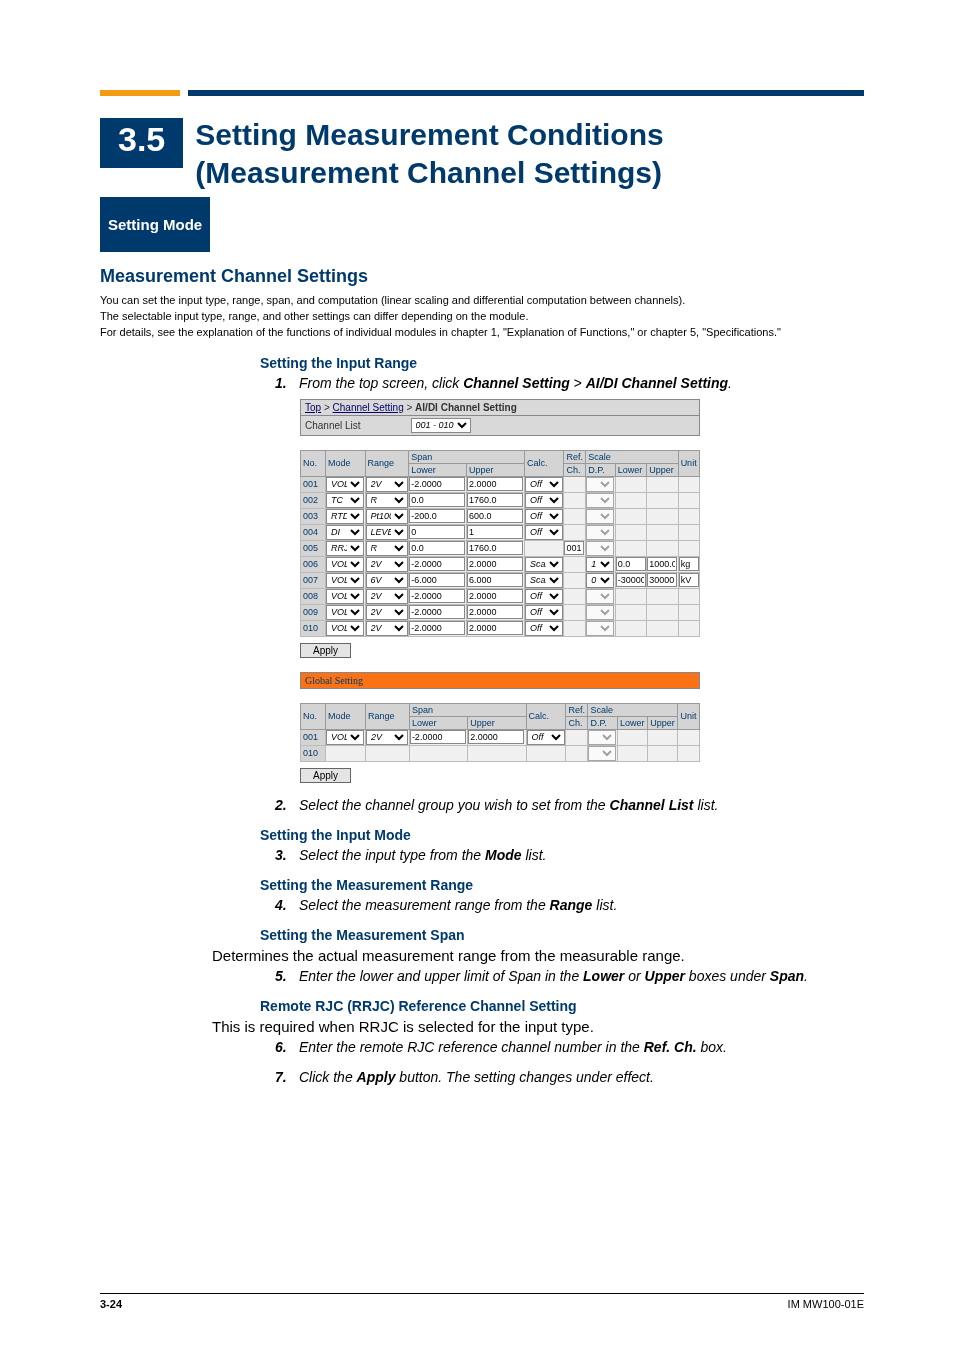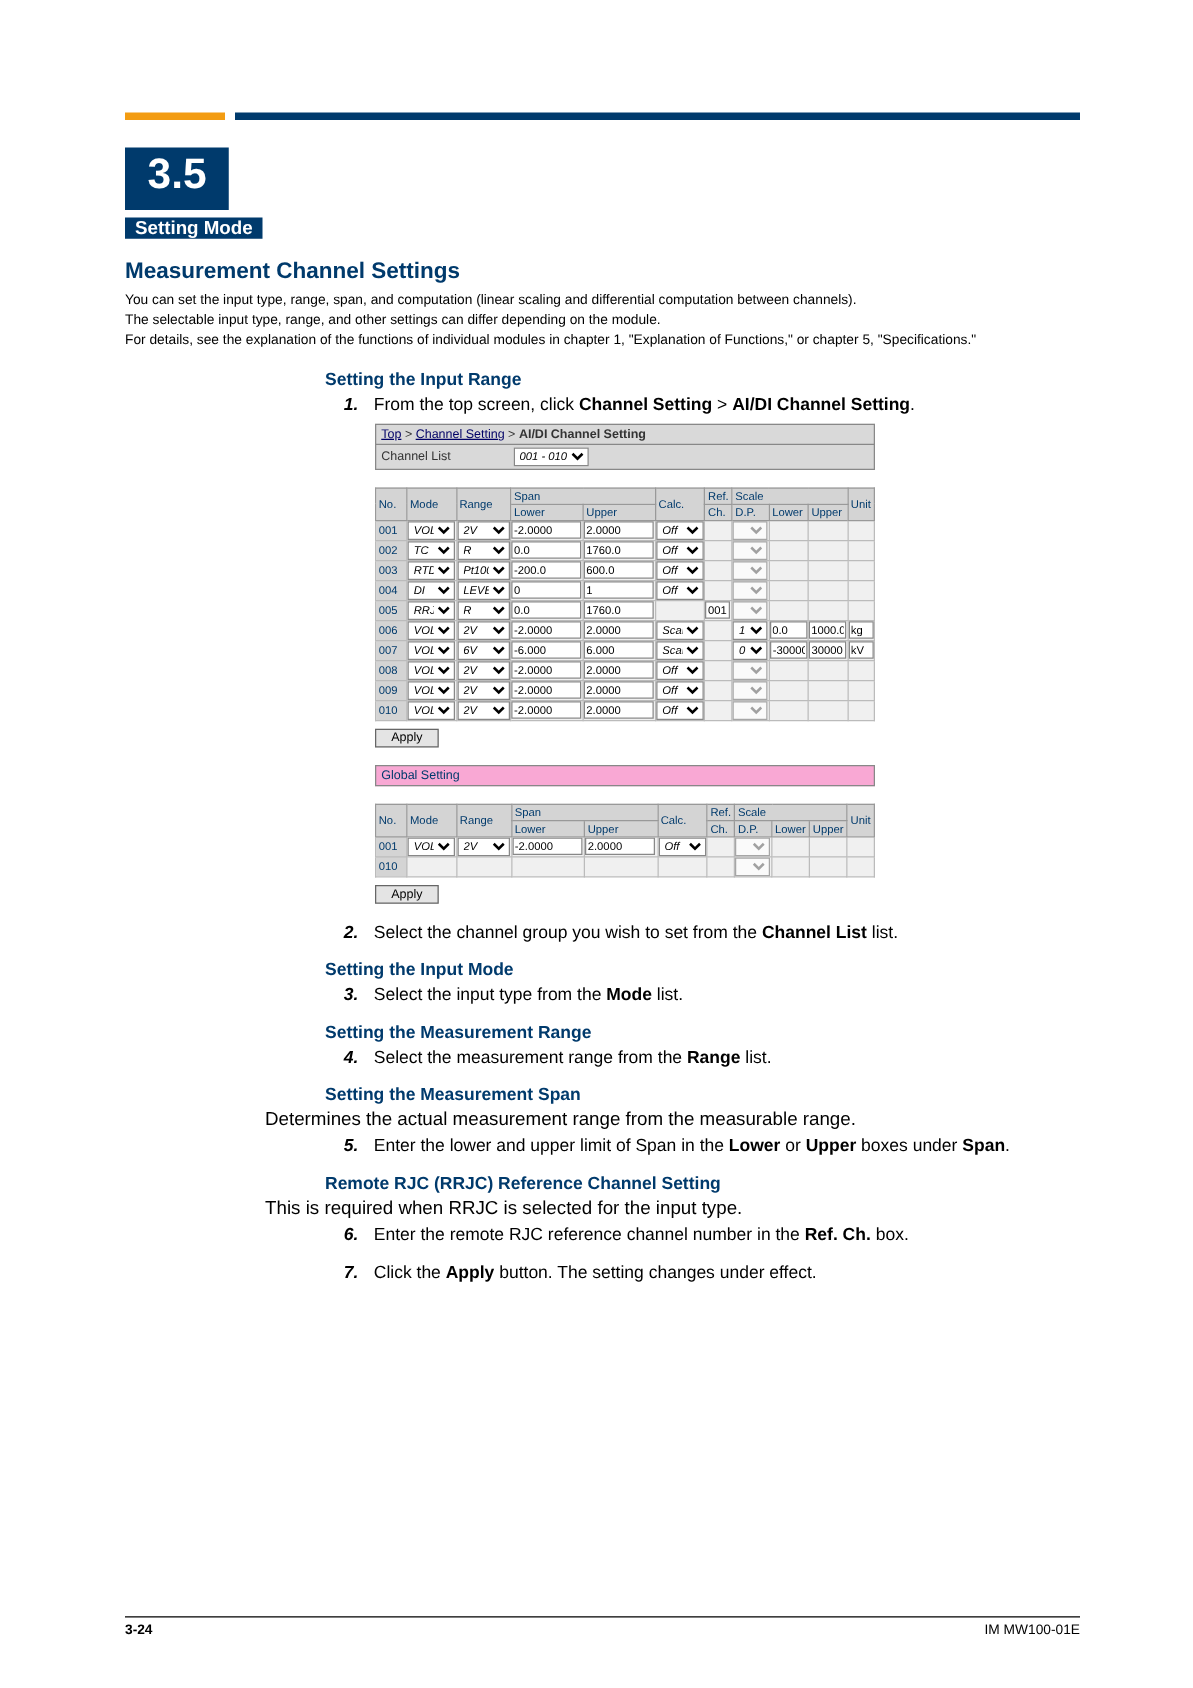--- a/index.html
+++ b/index.html
@@ -42,21 +42,21 @@
   .sec-title {
     color: #003a6c;
     font-weight: bold;
     font-size: 30px;
     line-height: 1.25;
   }
   .mode-chip {
     background: #003a6c;
     color: #fff;
     font-weight: bold;
-    padding: 0 8px;
+    padding: 19px 8px;
     display: inline-block;
     font-size: 15px;
     margin-top: 6px;
   }
   .h2 {
     color: #003a6c;
     font-weight: bold;
     font-size: 18px;
     margin: 14px 0 6px 0;
   }
@@ -70,21 +70,21 @@
     font-size: 14px;
     margin: 14px 0 4px 160px;
   }
   .step {
     display: flex;
     margin-left: 175px;
     font-size: 14px;
     margin-bottom: 6px;
   }
   .step .n { font-weight: bold; width: 24px; font-style: italic; }
-  .step .t { flex: 1; }
+  .step .t { flex: 1; font-style: italic; }
   .plain {
     margin-left: 112px;
     font-size: 15px;
     margin-bottom: 4px;
   }
 
   
   .shot-wrap { margin: 8px 0 8px 200px; }
   .app {
     width: 400px;
@@ -143,25 +143,26 @@
   .sel.xs { width: 28px; }
   .btn {
     font-size: 10px;
     font-family: inherit;
     border: 1px solid #666;
     background: #e4e4e4;
     padding: 1px 12px;
     margin: 6px 0;
   }
   .gs-label {
-    background: #f9a8d4;
+    background: #f97316;
     border: 1px solid #888;
     padding: 2px 4px;
     margin-top: 8px;
     color: #003a6c;
+    font-family: Liberation Serif, serif;
   }
 
   .footer {
     position: absolute;
     bottom: 40px;
     left: 100px;
     right: 90px;
     border-top: 1px solid #000;
     font-size: 11px;
     padding-top: 4px;
@@ -176,20 +177,24 @@
 <div class="page-inner">
 
   <div class="topbar">
     <div class="seg-orange"></div>
       <div class="seg-gap"></div>
       <div class="seg-blue"></div>
   </div>
 
   <div class="title-row">
     <div class="sec-num">3.5</div>
+    <div class="sec-title">
+      <span>Setting Measurement Conditions</span><br>
+      <span>(Measurement Channel Settings)</span>
+    </div>
   </div>
 
   <span class="mode-chip">Setting Mode</span>
 
   <div class="h2">Measurement Channel Settings</div>
 
   <div class="body-text">
     <span>You can set the input type, range, span, and computation (linear scaling and differential computation between channels).</span><br>
     <span>The selectable input type, range, and other settings can differ depending on the module.</span><br>
     <span>For details, see the explanation of the functions of individual modules in chapter 1, "Explanation of Functions," or chapter 5, "Specifications."</span>

